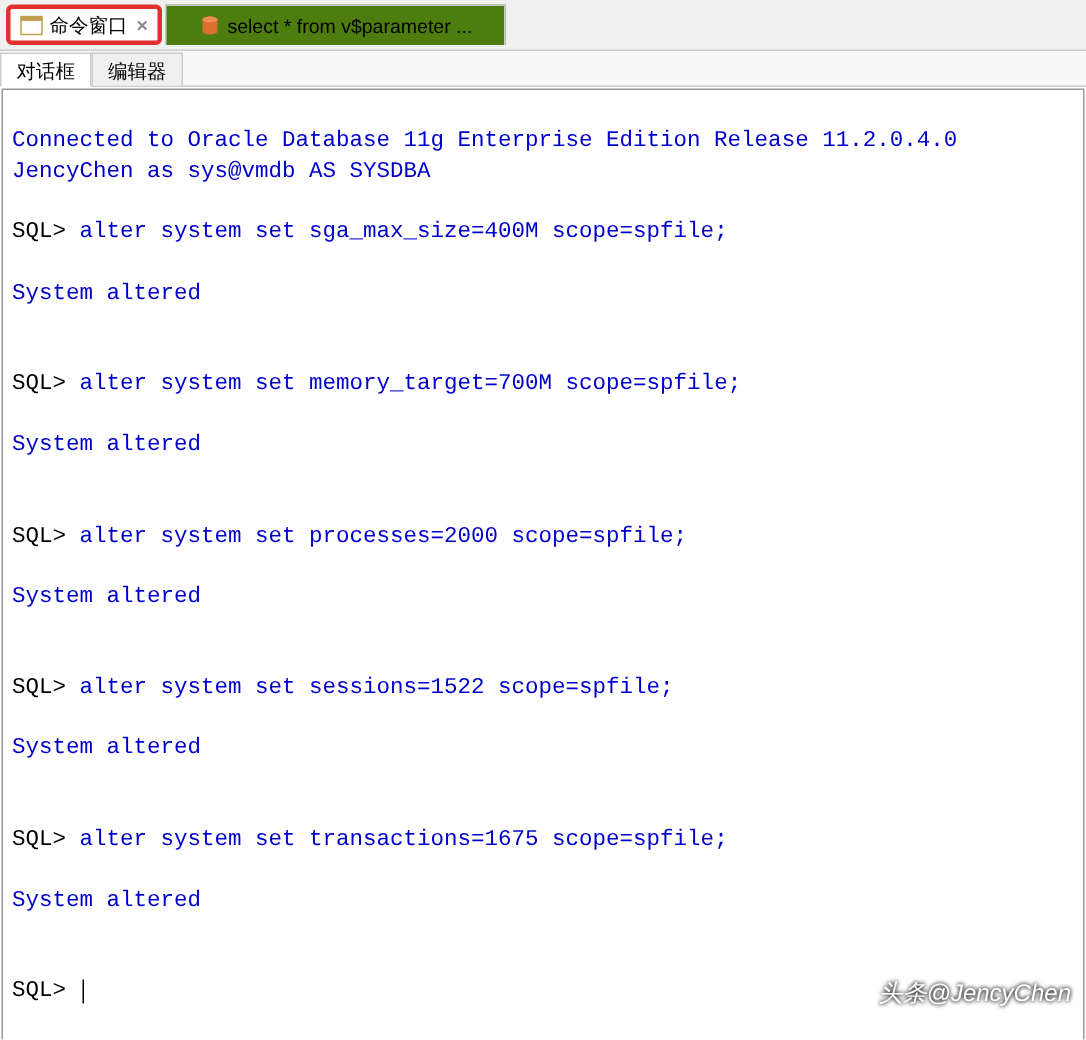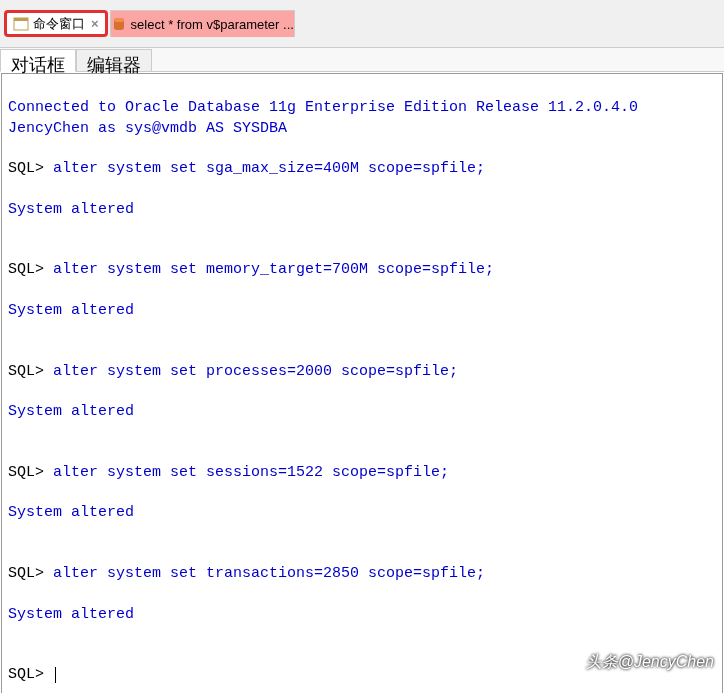--- a/index.html
+++ b/index.html
@@ -10,28 +10,28 @@
     width: 724px;
     height: 693px;
     overflow: hidden;
     position: relative;
   }
   .tabs-bar {
     display: flex;
     align-items: center;
     background: #f0f0f0;
     border-bottom: 1px solid #ccc;
-    height: 48px;
+    height: 34px;
     padding-left: 4px;
   }
   .tab {
     display: flex;
     align-items: center;
-    padding: 3px 0;
-    background: #fca5a5;
+    padding: 3px 21px;
+    background: #4d7c0f;
     border: 1px solid #ccc;
     border-bottom: none;
     margin-right: 2px;
     height: 27px;
     font-size: 13px;
     cursor: pointer;
   }
   .tab.highlighted {
     border: 3px solid #e03030;
     border-radius: 4px;
@@ -57,21 +57,21 @@
     display: flex;
     border-bottom: 1px solid #ccc;
     height: 24px;
     background: #f8f8f8;
   }
   .sub-tab {
     padding: 3px 10px;
     border: 1px solid #ccc;
     border-bottom: none;
     background: #f0f0f0;
-    font-size: 18px;
+    font-size: 13px;
     cursor: pointer;
     margin-top: 1px;
   }
   .sub-tab.active {
     background: #fff;
     border-bottom: 1px solid #fff;
     margin-bottom: -1px;
   }
   .terminal {
     border: 1px solid #999;
@@ -166,21 +166,21 @@
 <span class="terminal-line"><span class="prompt">SQL&gt; </span><span>alter system set processes=2000 scope=spfile;</span></span>
 
 <span class="terminal-line">System altered</span>
 
 
 <span class="terminal-line"><span class="prompt">SQL&gt; </span><span>alter system set sessions=1522 scope=spfile;</span></span>
 
 <span class="terminal-line">System altered</span>
 
 
-<span class="terminal-line"><span class="prompt">SQL&gt; </span><span>alter system set transactions=2850 scope=spfile;</span></span>
+<span class="terminal-line"><span class="prompt">SQL&gt; </span><span>alter system set transactions=1675 scope=spfile;</span></span>
 
 <span class="terminal-line">System altered</span>
 
 
 <span class="cursor-line"><span class="prompt">SQL&gt; </span><span class="cursor"></span></span>
 </div>
 
 <div class="watermark">头条@JencyChen</div>
 
 </body></html>

